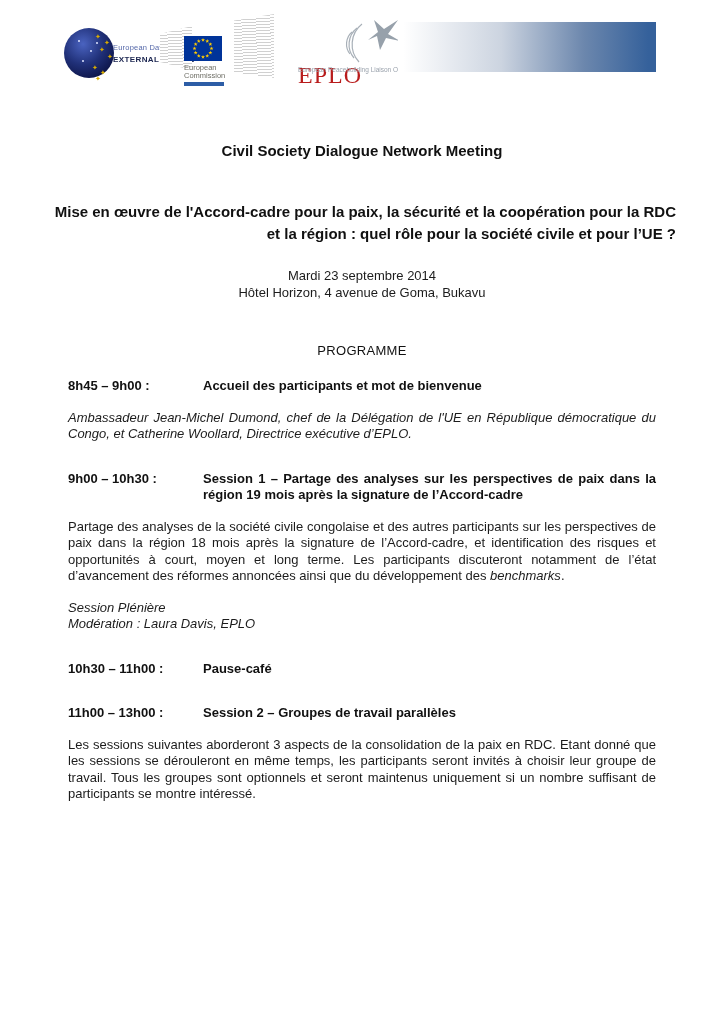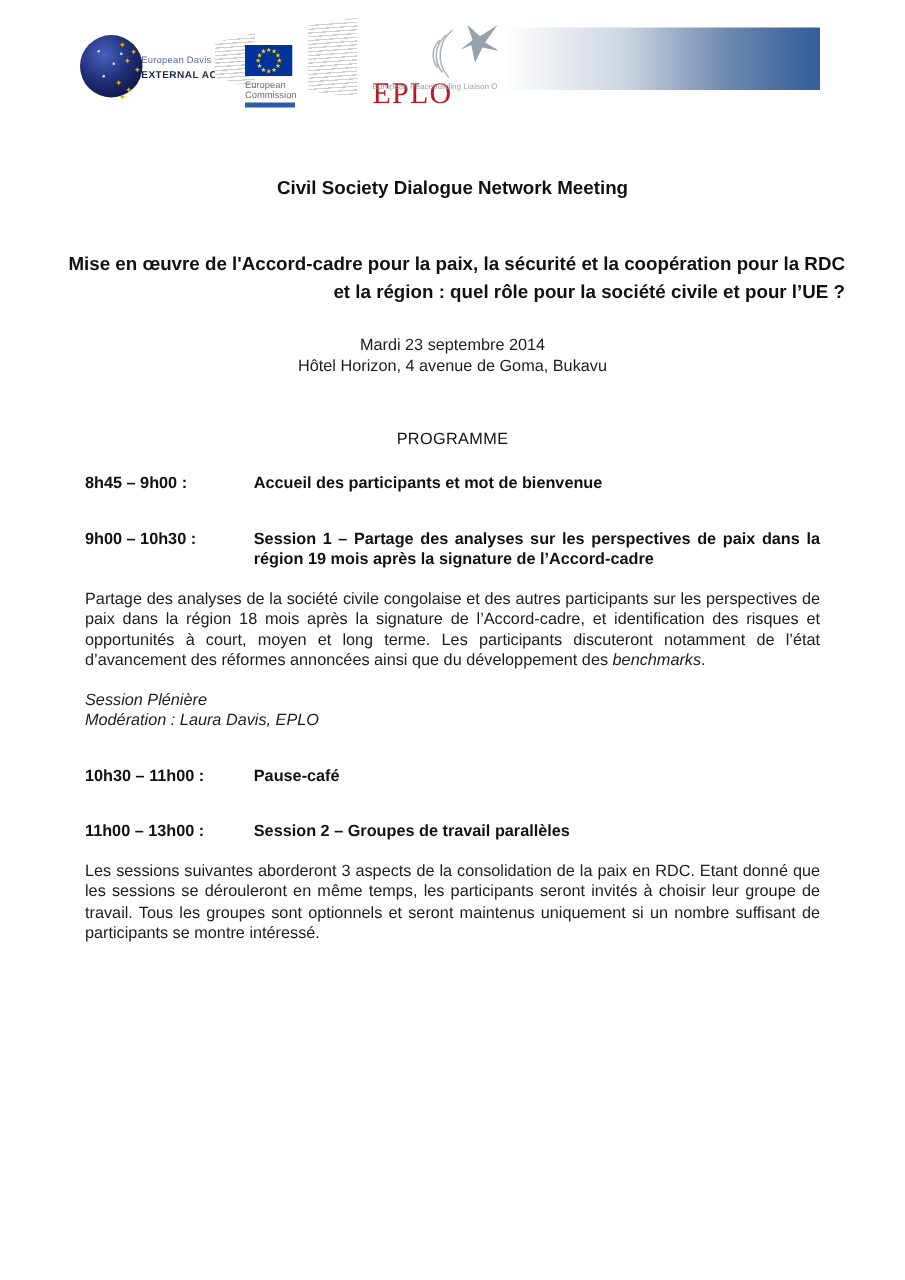--- a/index.html
+++ b/index.html
@@ -17,21 +17,21 @@
   .eeas-logo{position:absolute;left:64px;top:27px;width:125px;height:56px;}
   .globe{
     position:absolute;left:0;top:1px;width:50px;height:50px;border-radius:50%;
     background:radial-gradient(circle at 38% 32%, #4a63c0 0%, #203078 45%, #0a1040 85%);
   }
   .globe .speck{position:absolute;width:2px;height:2px;border-radius:50%;background:#dfe6ff;}
   .sparkle{position:absolute;color:#d9ad00;font-size:7px;line-height:7px;}
   .eeas-text{position:absolute;left:49px;top:16px;white-space:nowrap;}
   .eeas-line1{font-size:7.5px;color:#5568a9;letter-spacing:.2px;}
   .eeas-line2{font-size:8px;font-weight:bold;color:#1b2550;letter-spacing:.4px;margin-top:3px;}
-  .ec-logo{position:absolute;left:172px;top:14px;width:114px;height:72px;}
+  .ec-logo{position:absolute;left:160px;top:14px;width:114px;height:72px;}
   .sketch{position:absolute;background:repeating-linear-gradient(176deg,#d0d0d0 0px,#d0d0d0 1px,#ffffff 1px,#ffffff 3px);}
   .sketch-left{left:0;top:12px;width:32px;height:44px;clip-path:polygon(0 18%,100% 0,100% 100%,0 82%);}
   .sketch-right{left:74px;top:0;width:40px;height:64px;clip-path:polygon(0 10%,100% 0,100% 100%,0 92%);}
   .eu-flag{position:absolute;left:24px;top:22px;}
   .ec-text{position:absolute;left:24px;top:50px;font-size:7.5px;line-height:8px;color:#6f6f66;}
   .ec-bar{position:absolute;left:24px;top:68px;width:40px;height:4px;background:#2d5da6;}
   .eplo-logo{position:absolute;left:298px;top:18px;width:110px;height:56px;}
   .eplo-art{position:absolute;left:28px;top:0;}
   .eplo-acronym{
     position:absolute;left:0;top:44px;
@@ -141,20 +141,21 @@
     <div>Hôtel Horizon, 4 avenue de Goma, Bukavu</div>
   </div>
 
   <div class="section-heading">PROGRAMME</div>
 
   <div class="content">
       <div class="session first">
         <span class="time">8h45 – 9h00 :</span>
         <span class="stitle">Accueil des participants et mot de bienvenue</span>
       </div>
+      <p class="para italic"><span>Ambassadeur Jean-Michel Dumond, chef de la Délégation de l'UE en République démocratique du Congo, et Catherine Woollard, Directrice exécutive d’EPLO.</span></p>
       <div class="session">
         <span class="time">9h00 – 10h30 :</span>
         <span class="stitle">Session 1 – Partage des analyses sur les perspectives de paix dans la région 19 mois après la signature de l’Accord-cadre</span>
       </div>
       <p class="para"><span>Partage des analyses de la société civile congolaise et des autres participants sur les perspectives de paix dans la région 18 mois après la signature de l’Accord-cadre, et identification des risques et opportunités à court, moyen et long terme. Les participants discuteront notamment de l’état d’avancement des réformes annoncées ainsi que du développement des </span><em>benchmarks</em><span>.</span></p>
       <p class="para italic no-justify"><span>Session Plénière</span><br><span>Modération : Laura Davis, EPLO</span></p>
       <div class="session">
         <span class="time">10h30 – 11h00 :</span>
         <span class="stitle">Pause-café</span>
       </div>

